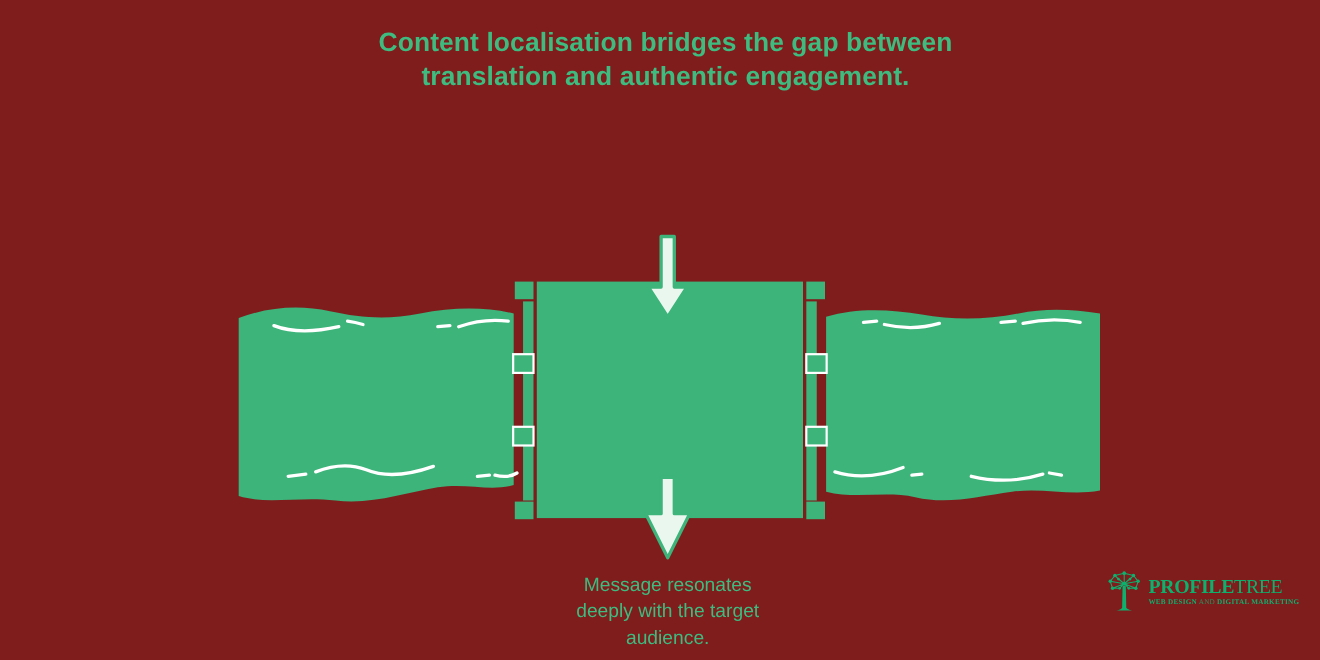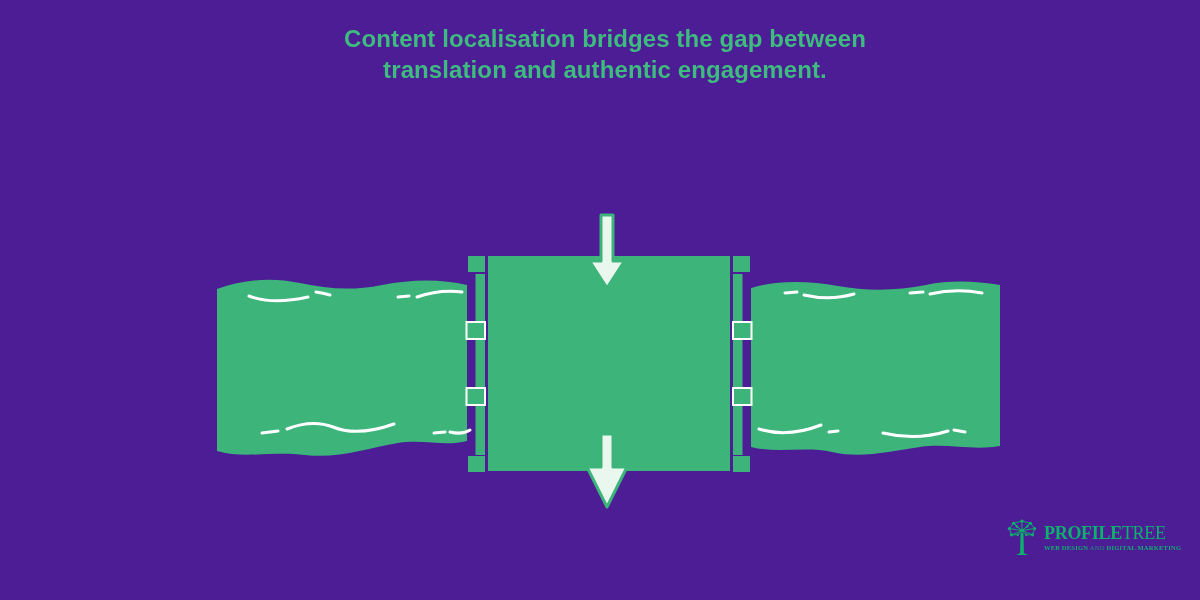--- a/index.html
+++ b/index.html
@@ -1,21 +1,21 @@
 <!DOCTYPE html>
 <html><head>
 <meta charset="utf-8">
 <style>
   * { margin: 0; padding: 0; box-sizing: border-box; }
   html, body { background: #ffffff; }
   .canvas {
     position: relative;
     width: 1200px;
     height: 600px;
-    background: #4c1d95;
+    background: #7f1d1d;
     overflow: hidden;
     font-family: "Liberation Sans", sans-serif;
   }
   .title {
     position: absolute;
     top: 23px;
     left: 5px;
     width: 1200px;
     text-align: center;
     font-size: 24px;
@@ -139,20 +139,23 @@
       <rect x="733" y="322" width="18.5" height="17" stroke="#ffffff" stroke-width="2"></rect>
       <rect x="733" y="388" width="18.5" height="17" stroke="#ffffff" stroke-width="2"></rect>
       <rect x="733" y="456" width="17" height="16"></rect>
     </g>
 
     <path fill="#eaf7ef" stroke="#3cb47a" stroke-width="3" stroke-linejoin="round" d="M 601 215 L 613 215 L 613 261 L 624.5 261 L 607 288 L 589.5 261 L 601 261 Z"></path>
 
     <path fill="#eaf7ef" stroke="#3cb47a" stroke-width="3" stroke-linejoin="round" d="M 601 434 L 613 434 L 613 467 L 627 467 L 607 507 L 587 467 L 601 467 Z"></path>
   </svg>
 
+  <div class="flow-label bottom">Message resonates
+deeply with the target
+audience.</div>
 
   <div class="logo">
     <svg width="32" height="38" viewBox="0 0 30 36" aria-hidden="true">
       <g stroke="#0cb16e" stroke-width="0.9" fill="none">
         <path d="M15 11 L15 2 M15 11 L7 4 M15 11 L23 4 M15 11 L3 9 M15 11 L27 9 M15 11 L5 15 M15 11 L25 15 M15 11 L10 7 M15 11 L20 7 M15 11 L11 15 M15 11 L19 15 M7 4 L3 9 M23 4 L27 9 M7 4 L15 2 M23 4 L15 2 M3 9 L5 15 M27 9 L25 15 M10 7 L7 4 M20 7 L23 4 M11 15 L5 15 M19 15 L25 15"></path>
       </g>
       <g fill="#0cb16e">
         <circle cx="15" cy="2" r="1.6"></circle>
         <circle cx="7" cy="4" r="1.5"></circle>
         <circle cx="23" cy="4" r="1.5"></circle>

